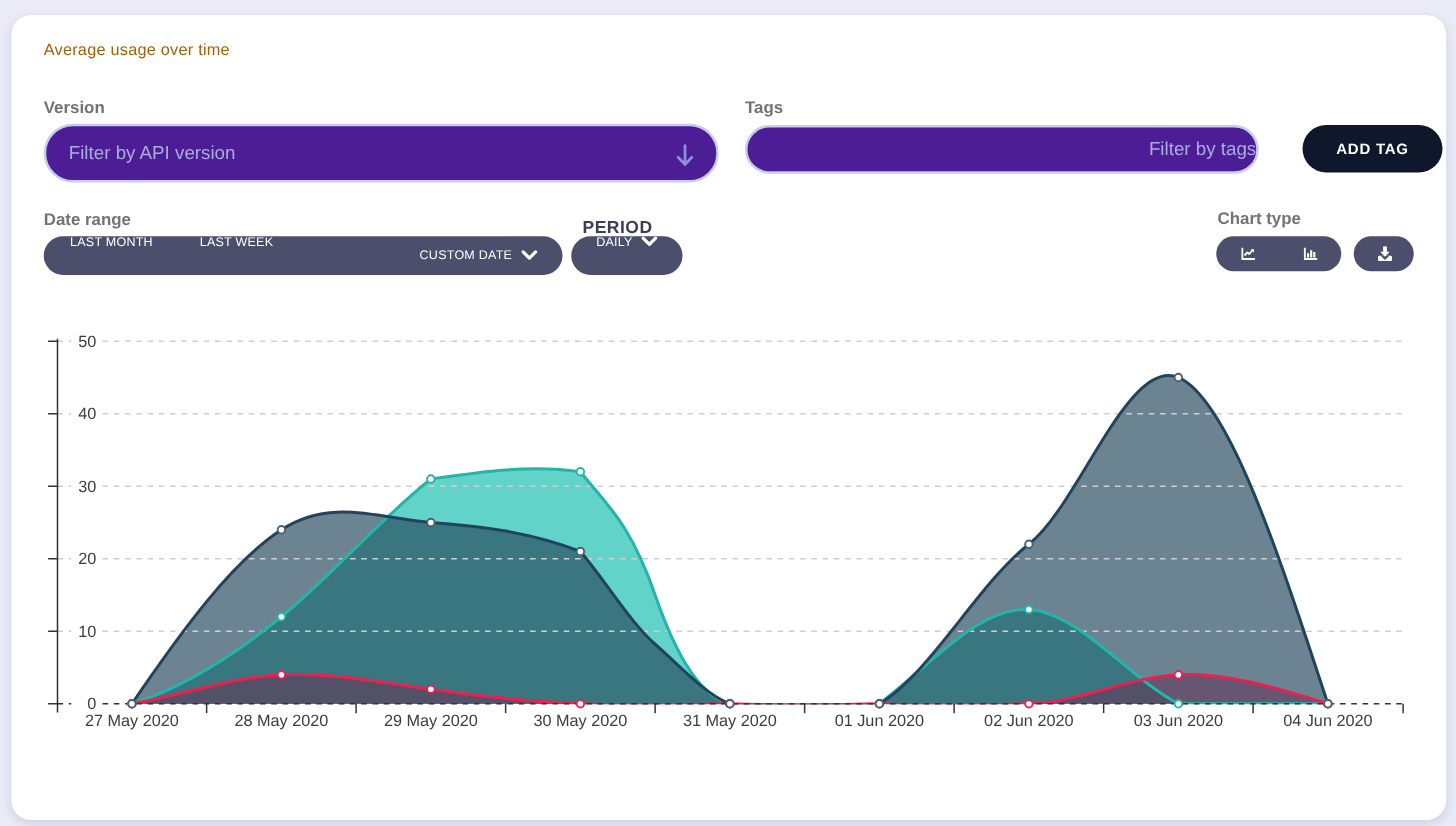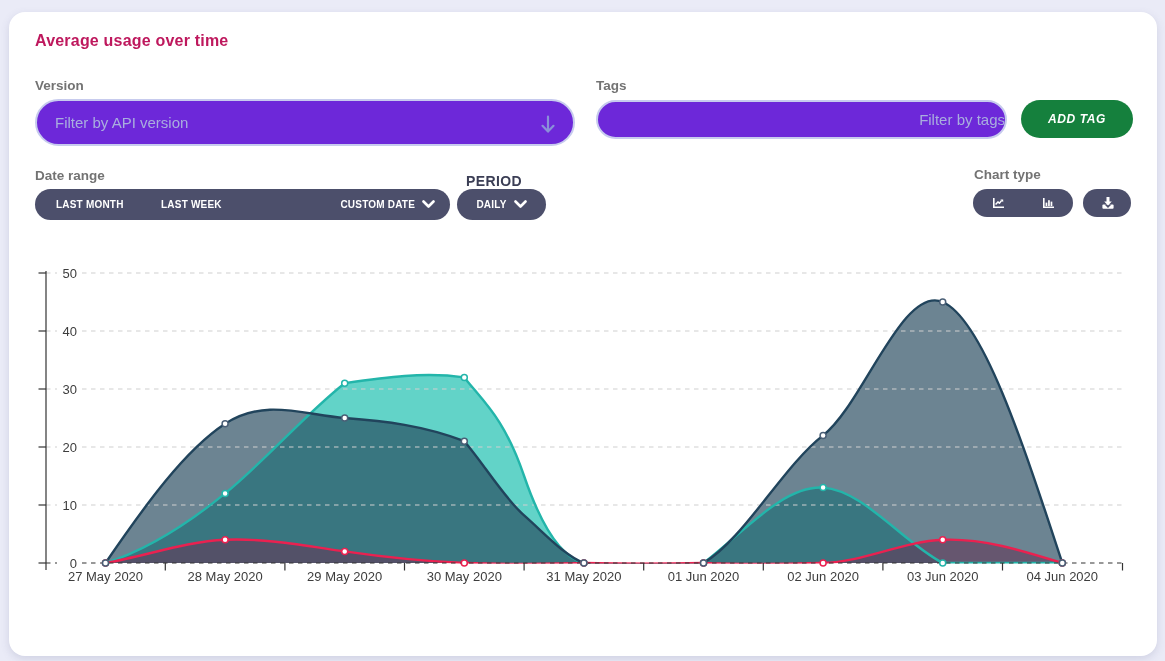--- a/index.html
+++ b/index.html
@@ -1,44 +1,44 @@
 <!DOCTYPE html>
 <html><head>
 <meta charset="utf-8">
 <style>
 * { margin:0; padding:0; box-sizing:border-box; }
 html,body { width:1165px; height:661px; background:#eaebf7; font-family:"Liberation Sans", sans-serif; position:relative; overflow:hidden; }
 .card { position:absolute; left:9px; top:12px; width:1148px; height:644px; background:#ffffff; border-radius:16px; box-shadow:0 3px 8px rgba(90,95,140,0.18); }
 .abs { position:absolute; }
-h1 { font-size:16px; font-weight:bold; color:#be185d; letter-spacing:0.2px; }
+h1 { font-size:13px; font-weight:normal; color:#a16207; letter-spacing:0.2px; }
 .lbl { font-size:13.5px; font-weight:bold; color:#737373; }
-.input { border:2px solid #c7cbee; border-radius:24px; background:#6d28d9; display:flex; align-items:center; }
+.input { border:2px solid #c7cbee; border-radius:24px; background:#4c1d95; display:flex; align-items:center; }
 .ph { color:#a9aede; font-size:15px; }
-.darkbtn { white-space:nowrap; background:#4c4f6b; border-radius:15.5px; color:#fff; font-weight:bold; font-size:10px; letter-spacing:0.2px; display:flex; align-items:center; }
+.darkbtn { white-space:nowrap; background:#4c4f6b; border-radius:15.5px; color:#fff; font-weight:normal; font-size:10px; letter-spacing:0.2px; display:flex; }
 </style>
 </head>
 <body>
 <div class="card"></div>
 <div class="abs" style="left:35px;top:32px;">
     <h1>Average usage over time</h1>
   </div>
 
 <div class="abs lbl" style="left:35px;top:78px;">Version</div>
 <div class="abs input" style="left:35px;top:99px;width:540px;height:47px;">
   <span class="ph" style="margin-left:18px;">Filter by API version</span>
   <svg width="16" height="20" viewBox="0 0 16 20" style="position:absolute;right:17px;top:14px;">
       <path d="M8 1.5 V16 M2.5 10.8 L8 16.6 L13.5 10.8" fill="none" stroke="#8a90d9" stroke-width="2.2" stroke-linecap="round" stroke-linejoin="round"></path>
     </svg>
 </div>
 
 <div class="abs lbl" style="left:596px;top:78px;">Tags</div>
 <div class="abs input" style="left:596px;top:100px;width:411px;height:39px;border-radius:20px;justify-content:flex-end;">
   <span class="ph" style="margin-left:17px;">Filter by tags</span>
 </div>
-<div class="abs" style="left:1021px;top:100px;width:112px;height:38px;border-radius:19px;background:#15803d;color:#fff;font-weight:bold;font-size:12px;letter-spacing:0.6px;display:flex;align-items:center;justify-content:center;font-style:italic;">ADD TAG</div>
+<div class="abs" style="left:1042px;top:100px;width:112px;height:38px;border-radius:19px;background:#0f172a;color:#fff;font-weight:bold;font-size:12px;letter-spacing:0.6px;display:flex;align-items:center;justify-content:center;">ADD TAG</div>
 
 <div class="abs lbl" style="left:35px;top:168px;">Date range</div>
 <div class="abs darkbtn" style="left:35px;top:189px;width:415px;height:31px;padding:0 17px 0 21px;">
   <span>LAST MONTH</span>
   <span style="margin-left:37.5px;">LAST WEEK</span>
   <span style="margin-left:33px;margin-top:47px;">LAST DAY</span>
   <span style="margin-left:35px;display:flex;align-items:center;">CUSTOM DATE <svg width="13" height="9" viewBox="0 0 13 9" style="margin-left:7px">
         <path d="M1.5 1.5 L6.5 6.5 L11.5 1.5" fill="none" stroke="#ffffff" stroke-width="2.6" stroke-linecap="round" stroke-linejoin="round"></path>
       </svg></span>
 </div>

